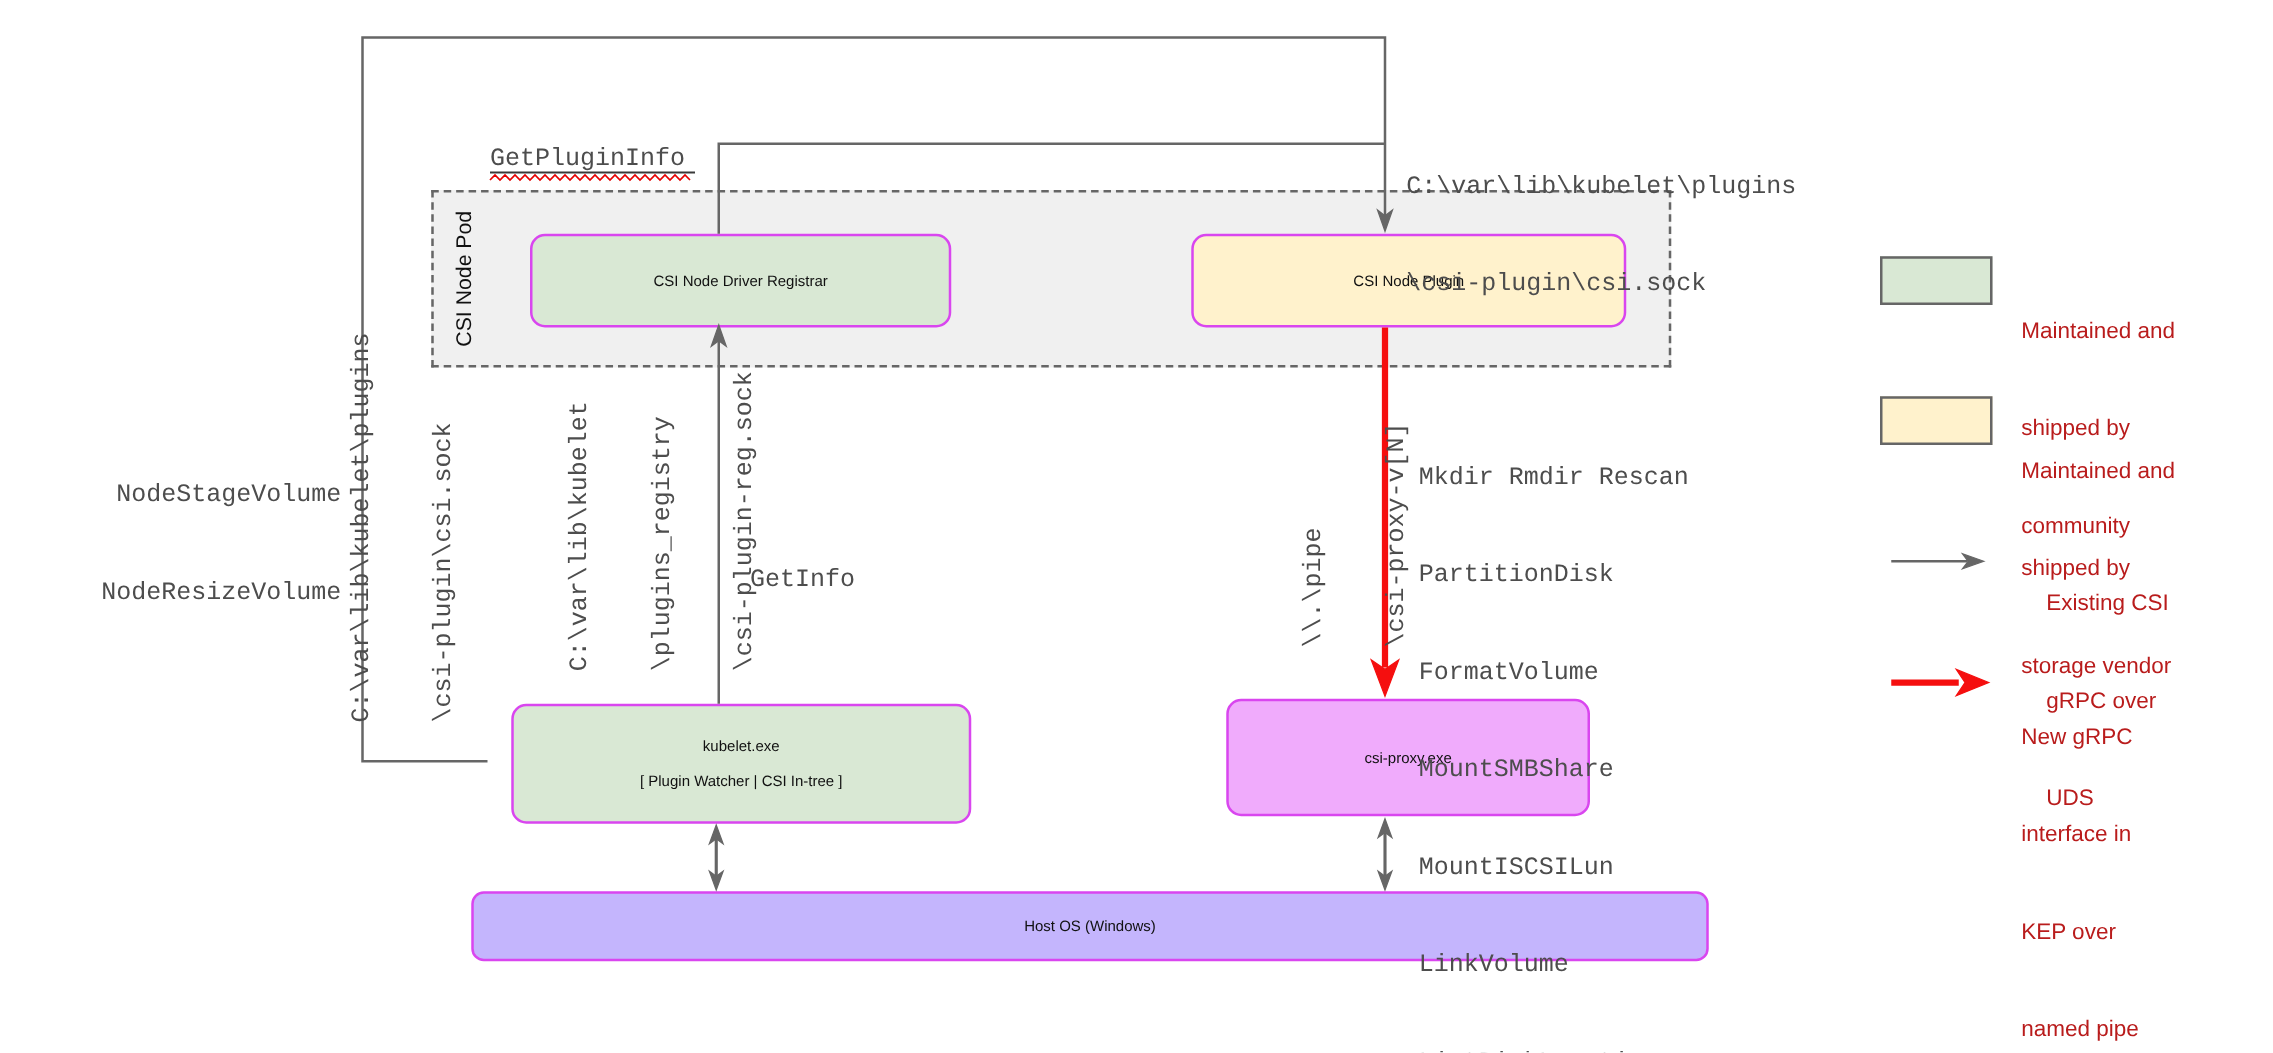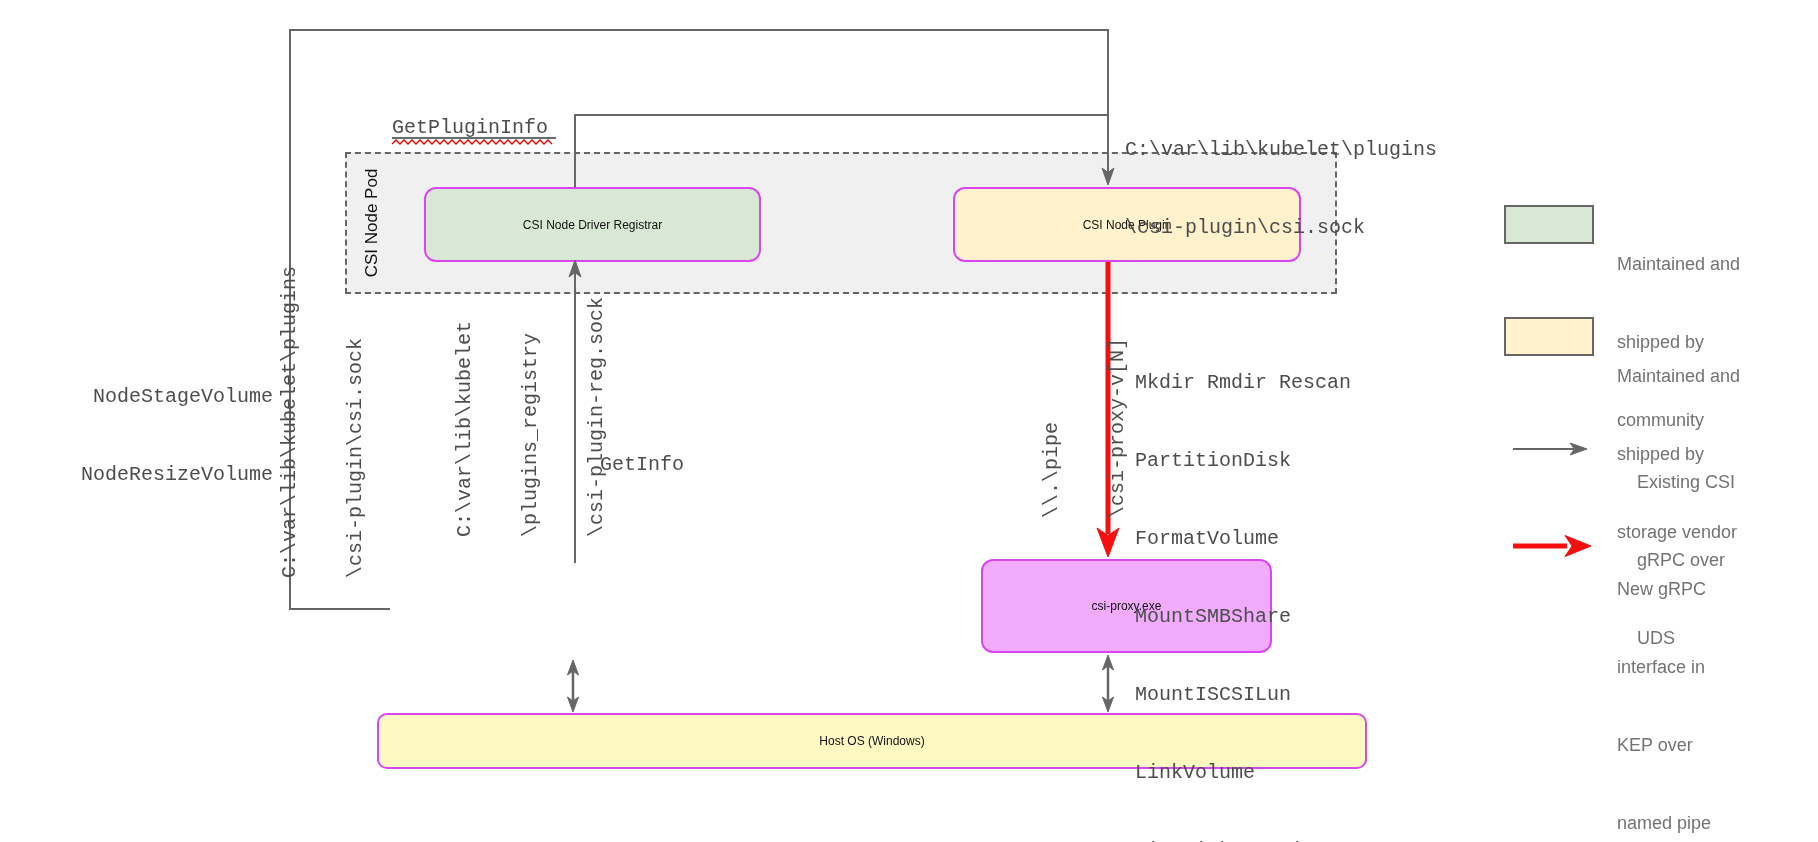--- a/index.html
+++ b/index.html
@@ -18,44 +18,48 @@
     background:#f0f0f0;border:2px dashed #666666;box-sizing:border-box;z-index:1;
   }
   .rot{
     position:absolute;transform:translate(-50%,-50%) rotate(-90deg);
     white-space:pre;text-align:left;z-index:4;
   }
   .rot-mono{font-family:"Liberation Mono","DejaVu Sans Mono",monospace;color:#4d4d4d;font-size:20px;line-height:22px;}
   .lbl{position:absolute;white-space:pre;z-index:4;}
   svg.overlay{position:absolute;left:0;top:0;z-index:3;pointer-events:none;}
   .legend-swatch{position:absolute;width:90px;height:39px;border:2px solid #666666;box-sizing:border-box;}
-  .legend-text{position:absolute;left:1617px;font-size:18px;line-height:26px;color:#737373;white-space:pre;}
+  .legend-text{position:absolute;left:1617px;font-size:18px;line-height:26px;color:#b91c1c;white-space:pre;}
 </style>
 </head>
 <body>
 
 <div id="stage">
 
   <div class="pod"></div>
   <div class="rot" style="left:372px;top:223px;font-size:17px;color:#111;">CSI Node Pod</div>
 
   <div class="box" style="left:405px;top:187px;width:337px;height:75px;background:#d9e8d4;">
     <span>CSI Node Driver Registrar</span>
   </div>
 
   <div class="box" style="left:934px;top:187px;width:348px;height:75px;background:#fff2cc;">
     <span>CSI Node Plugin</span>
   </div>
 
+  <div class="box" style="left:390px;top:563px;width:368px;height:96px;background:#d9e8d4;">
+    <span>kubelet.exe</span>
+    <span>[ Plugin Watcher | CSI In-tree ]</span>
+  </div>
 
   <div class="box" style="left:962px;top:559px;width:291px;height:94px;background:#f0abfc;">
     <span>csi-proxy.exe</span>
   </div>
 
-  <div class="box" style="left:358px;top:713px;width:990px;height:56px;background:#fef9c3;border-radius:10px;">
+  <div class="box" style="left:358px;top:713px;width:990px;height:56px;background:#c4b5fd;border-radius:10px;">
     <span>Host OS (Windows)</span>
   </div>
 
   <svg class="overlay" width="1818" height="842" viewBox="0 0 1818 842">
 
     <g>
       <path d="M390,609 H290 V30 H1108 V181" fill="none" stroke="#666666" stroke-width="2"></path>
       <path d="M1108,185 L1102,168 L1108,172.5 L1114,168 Z" fill="#666666" stroke="#666666"></path>
     </g>
 

